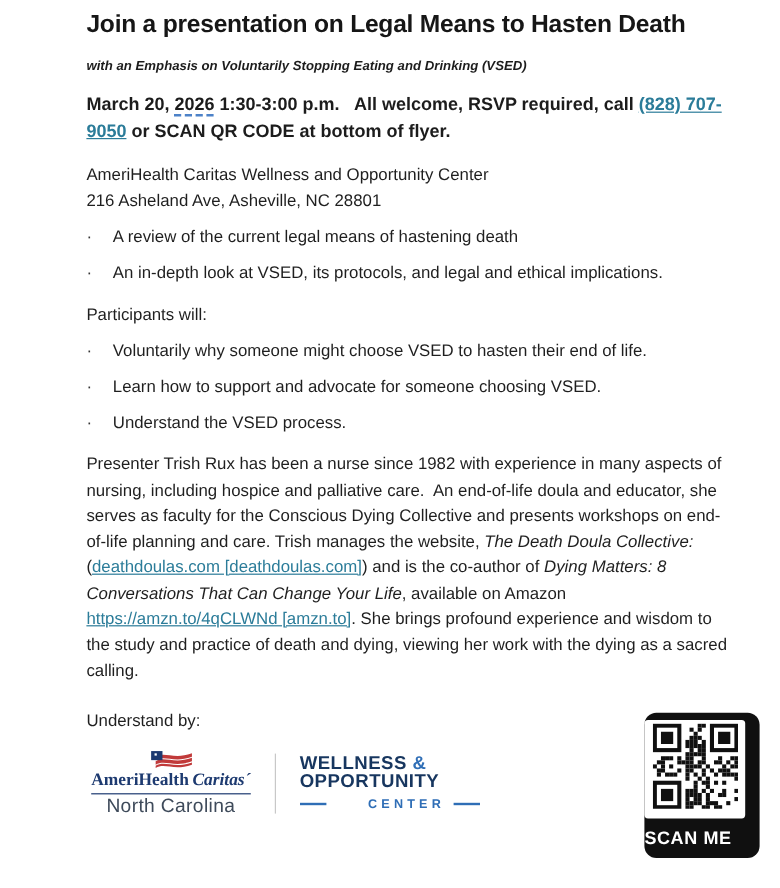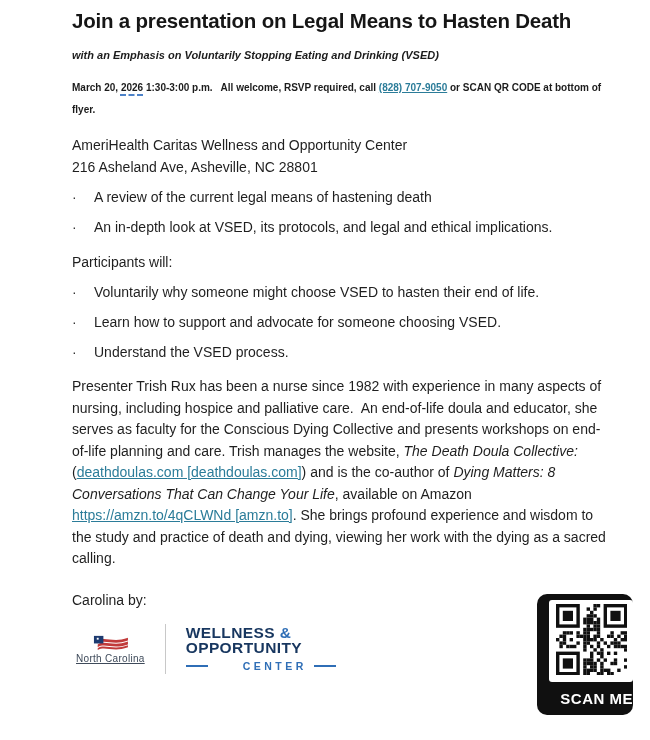--- a/index.html
+++ b/index.html
@@ -26,21 +26,21 @@
   .subtitle {
     margin-top: 11px;
     font-size: 11px;
     font-weight: bold;
     font-style: italic;
     color: #1c1c1c;
     line-height: 21px;
   }
   .dateline {
     margin-top: 11px;
-    font-size: 10px;
+    font-size: 15px;
     font-weight: bold;
     line-height: 22px;
     color: #1c1c1c;
   }
   .year-flag {
     text-decoration: underline dashed #4d82c8 1.5px;
     text-underline-offset: 3px;
   }
   a.link, .link {
     color: #2b7c99;
@@ -94,24 +94,23 @@
     font-size: 14.5px;
     font-weight: bold;
     color: #1d3a70;
     border-bottom: 1px solid #1d3a70;
     padding-bottom: 2px;
     white-space: nowrap;
   }
   .ahc-name .script { font-style: italic; font-weight: bold; margin-left: 3px; }
   .ahc-region {
     margin-top: 2px;
-    font-size: 10px;
+    font-size: 16px;
     color: #3e4a5a;
     letter-spacing: 0.3px;
-    text-decoration: underline;
   }
   .logo-divider {
     width: 1px;
     height: 50px;
     background: #c8c8c8;
     flex: none;
   }
   .woc-logo { padding-left: 20px; }
   .woc-line1, .woc-line2 {
     font-size: 15.5px;
@@ -145,21 +144,21 @@
   .qr-badge {
     position: absolute;
     left: 537px;
     top: 594px;
     width: 96px;
     height: 121px;
     background: #101010;
     border-radius: 10px;
     display: flex;
     flex-direction: column;
-    align-items: flex-end;
+    align-items: flex-start;
   }
   .qr-white {
     margin-top: 6px;
     width: 84px;
     height: 82px;
     background: #ffffff;
     border-radius: 3px;
     display: flex;
     align-items: center;
     justify-content: center;
@@ -215,32 +214,35 @@
     </div>
     <div class="bullet-row">
       <span class="bullet-marker">·</span>
       <span class="bullet-text">Understand the VSED process.</span>
     </div>
 
     <div class="presenter">
       <span>Presenter Trish Rux has been a nurse since 1982 with experience in many aspects of nursing, including hospice and palliative care.&nbsp; An end-of-life doula and educator, she serves as faculty for the Conscious Dying Collective and presents workshops on end-of-life planning and care. Trish manages the website, </span><span class="seg-italic">The Death Doula Collective:</span><span> (</span><a class="link">deathdoulas.com [deathdoulas.com]</a><span>) and is the co-author of </span><span class="seg-italic">Dying Matters: 8 Conversations That Can Change Your Life</span><span>, available on Amazon </span><a class="link">https://amzn.to/4qCLWNd [amzn.to]</a><span>. She brings profound experience and wisdom to the study and practice of death and dying, viewing her work with the dying as a sacred calling.</span>
     </div>
 
-    <div class="sponsored">Carolina by:</div>
+    <div class="sponsored">Understand by:</div>
 
     <div class="logo-row">
       <div class="ahc-logo">
         <div class="ahc-flag">
           <svg width="38" height="17" viewBox="0 0 40 18" xmlns="http://www.w3.org/2000/svg">
             <path d="M7 7 C 15 2, 23 10, 39 4 L 39 7 C 23 13, 15 5, 7 10 Z" fill="#c13a3a"></path>
             <path d="M7 11 C 15 6, 23 14, 39 8 L 39 11 C 23 17, 15 9, 7 14 Z" fill="#c13a3a"></path>
             <path d="M7 15 C 15 10, 23 18, 39 12 L 39 14 C 23 20, 15 12, 7 17 Z" fill="#c13a3a"></path>
             <rect x="3" y="2" width="10" height="8" fill="#1d3a70"></rect>
             <rect x="6" y="4" width="2" height="2" fill="#ffffff"></rect>
           </svg>
+        </div>
+        <div class="ahc-name">
+          <span>AmeriHealth</span><span class="script">Caritas´</span>
         </div>
         <div class="ahc-region">North Carolina</div>
       </div>
 
       <div class="logo-divider"></div>
 
       <div class="woc-logo">
         <div class="woc-line1">
           <span>WELLNESS</span>
           <span class="woc-amp">&amp;</span>

